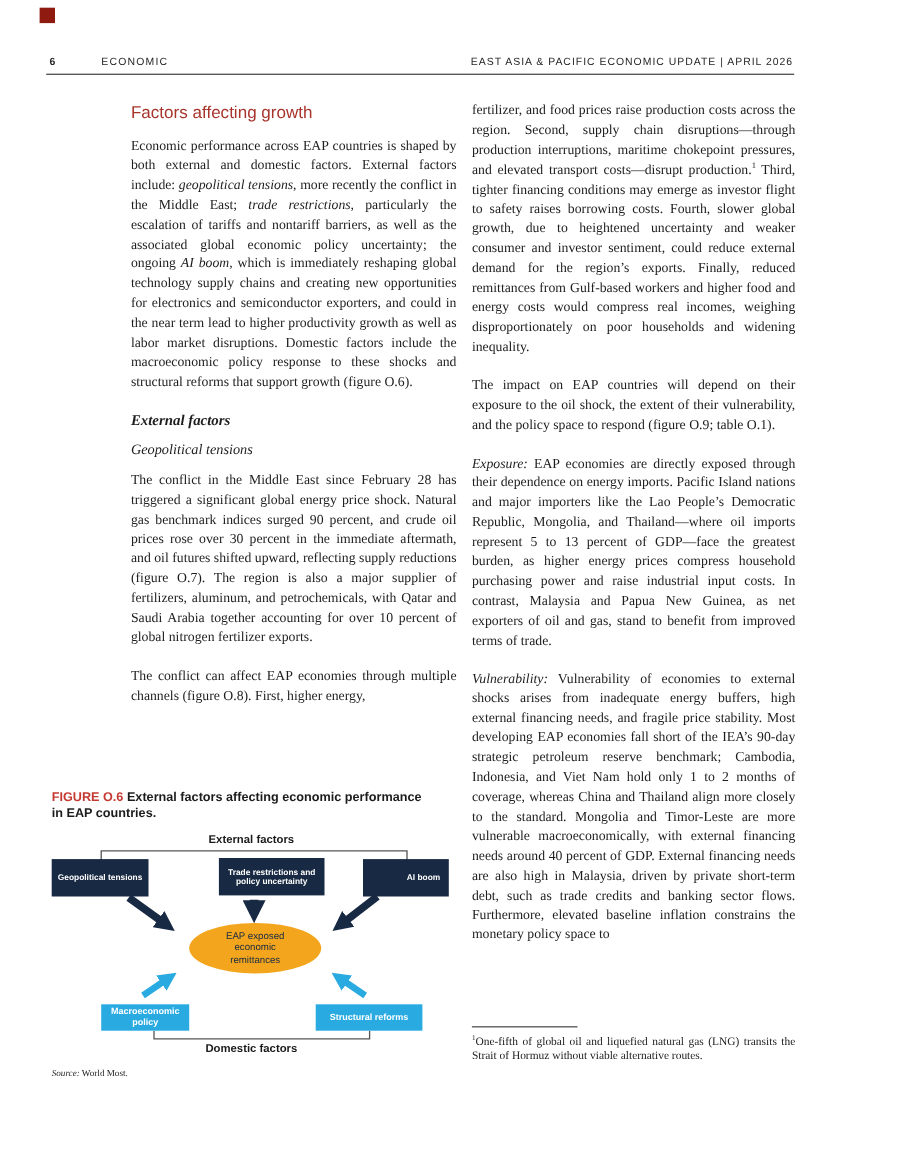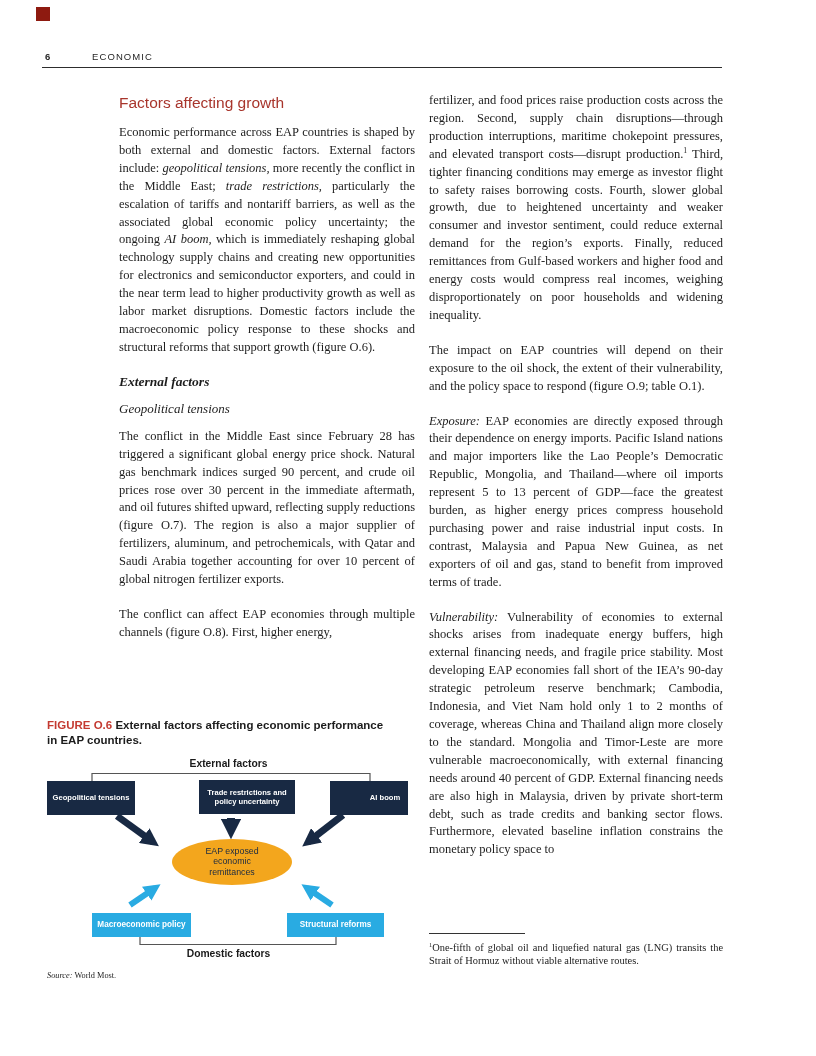--- a/index.html
+++ b/index.html
@@ -40,21 +40,21 @@
   .glabel.top{top:2px;}
   .glabel.bottom{top:192px;}
   .nbox,.bbox{position:absolute;display:flex;align-items:center;justify-content:center;
           text-align:center;color:#fff;font-family:"Liberation Sans",sans-serif;font-weight:bold;
           box-sizing:border-box;}
   .nbox{background:var(--navy,#182943);font-size:7.6px;line-height:9.5px;}
   .bbox{background:var(--blue,#29abe2);font-size:8.2px;line-height:10px;}
   .b1{left:0;top:25px;width:88px;height:34px;}
   .b2{left:152px;top:24px;width:96px;height:34px;padding:0 7px;}
   .b3{left:283px;top:25px;width:78px;height:34px;padding-left:32px;}
-  .b4{left:45px;top:157px;width:99px;height:24px;}
+  .b4{left:45px;top:157px;width:80px;height:24px;}
   .b5{left:240px;top:157px;width:97px;height:24px;}
   .etext{position:absolute;left:125px;top:90px;width:120px;text-align:center;
          font-family:"Liberation Sans",sans-serif;font-size:8.8px;line-height:10.4px;
          color:var(--navy,#182943);}
   .bracket{fill:none;stroke:#555;stroke-width:1.2;}
   .anavy{stroke:var(--navy,#182943);stroke-width:7;}
   .athick{stroke-width:8;}
   .ablue{stroke:var(--blue,#29abe2);stroke-width:6;}
   .eperf{fill:var(--orange,#f3a61d);}
   .src{font-size:8.3px;line-height:12.5px;color:#222;}
@@ -67,20 +67,21 @@
 </style>
 </head>
 <body>
 
 <div class="page">
 
   <div class="corner"></div>
 
   <div class="hdr pagenum">6</div>
   <div class="hdr section">ECONOMIC</div>
+  <div class="hdr hright">EAST ASIA &amp; PACIFIC ECONOMIC UPDATE | APRIL 2026</div>
   <div class="hrule"></div>
 
   <section class="col col-left">
     <h1>Factors affecting growth</h1>
     <p class="body"><span>Economic performance across EAP countries is shaped by both external and domestic factors. External factors include: </span><span style="font-style: italic;">geopolitical tensions,</span><span> more recently the conflict in the Middle East; </span><span style="font-style: italic;">trade restrictions,</span><span> particularly the escalation of tariffs and nontariff barriers, as well as the associated global economic policy uncertainty; the ongoing </span><span style="font-style: italic;">AI boom,</span><span> which is immediately reshaping global technology supply chains and creating new opportunities for electronics and semiconductor exporters, and could in the near term lead to higher productivity growth as well as labor market disruptions. Domestic factors include the macroeconomic policy response to these shocks and structural reforms that support growth (figure O.6).</span></p>
     <h2>External factors</h2>
     <h3>Geopolitical tensions</h3>
     <p class="body">The conflict in the Middle East since February 28 has triggered a significant global energy price shock. Natural gas benchmark indices surged 90 percent, and crude oil prices rose over 30 percent in the immediate aftermath, and oil futures shifted upward, reflecting supply reductions (figure O.7). The region is also a major supplier of fertilizers, aluminum, and petrochemicals, with Qatar and Saudi Arabia together accounting for over 10 percent of global nitrogen fertilizer exports.</p>
     <p class="body">The conflict can affect EAP economies through multiple channels (figure O.8). First, higher energy,</p>
   </section>

